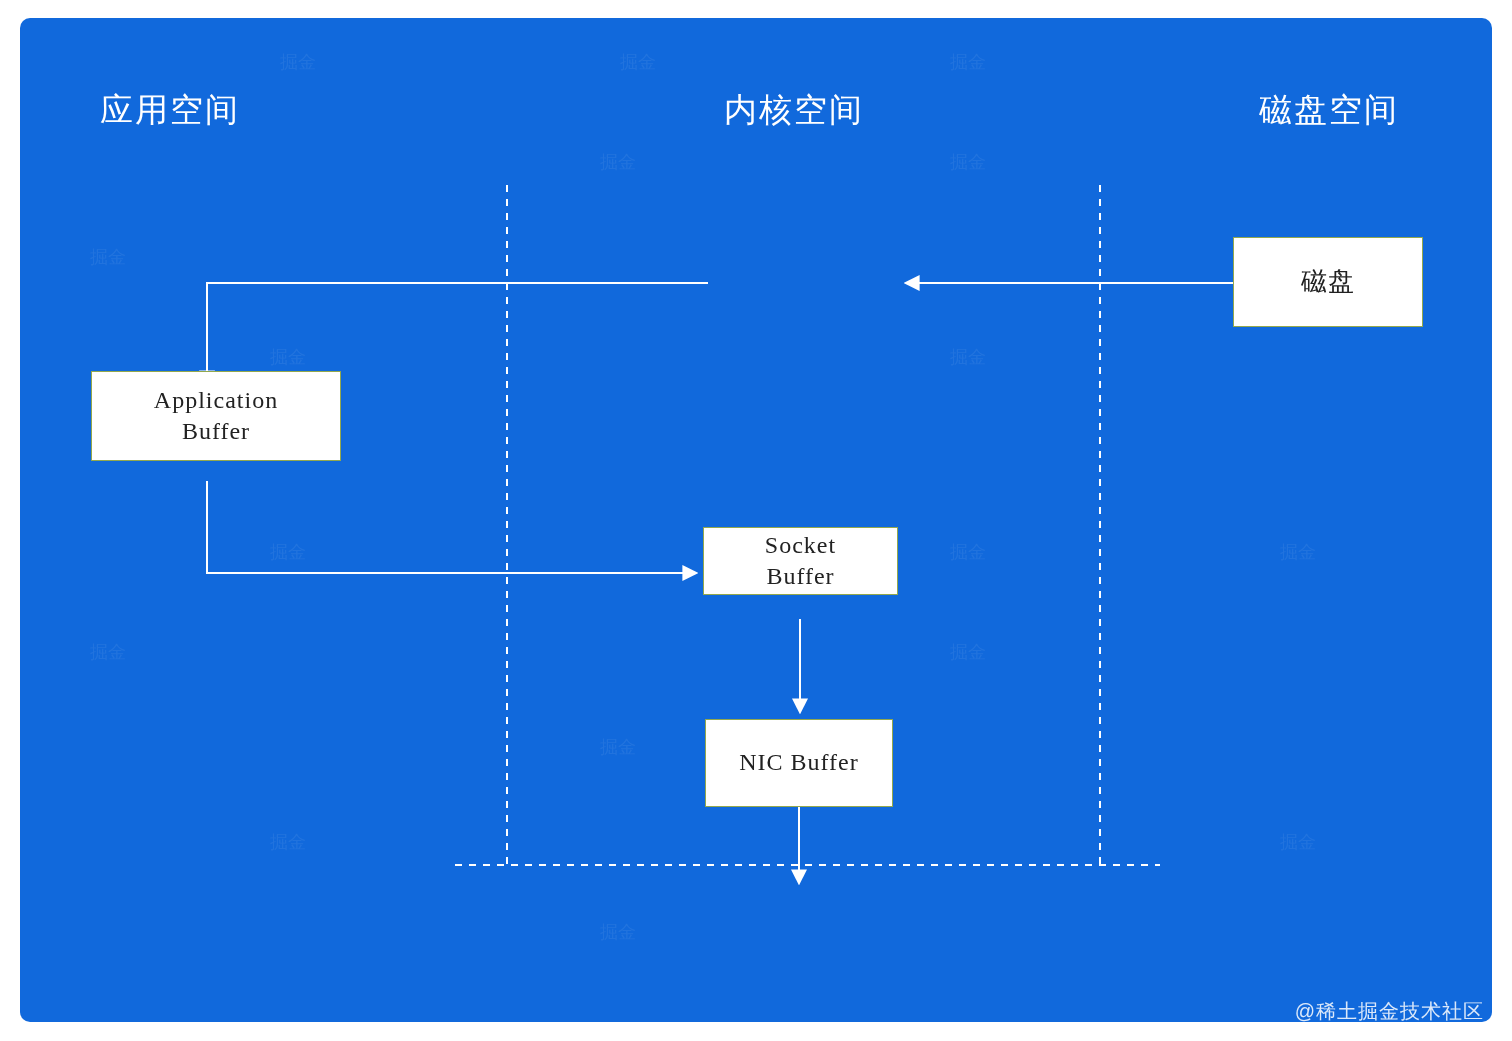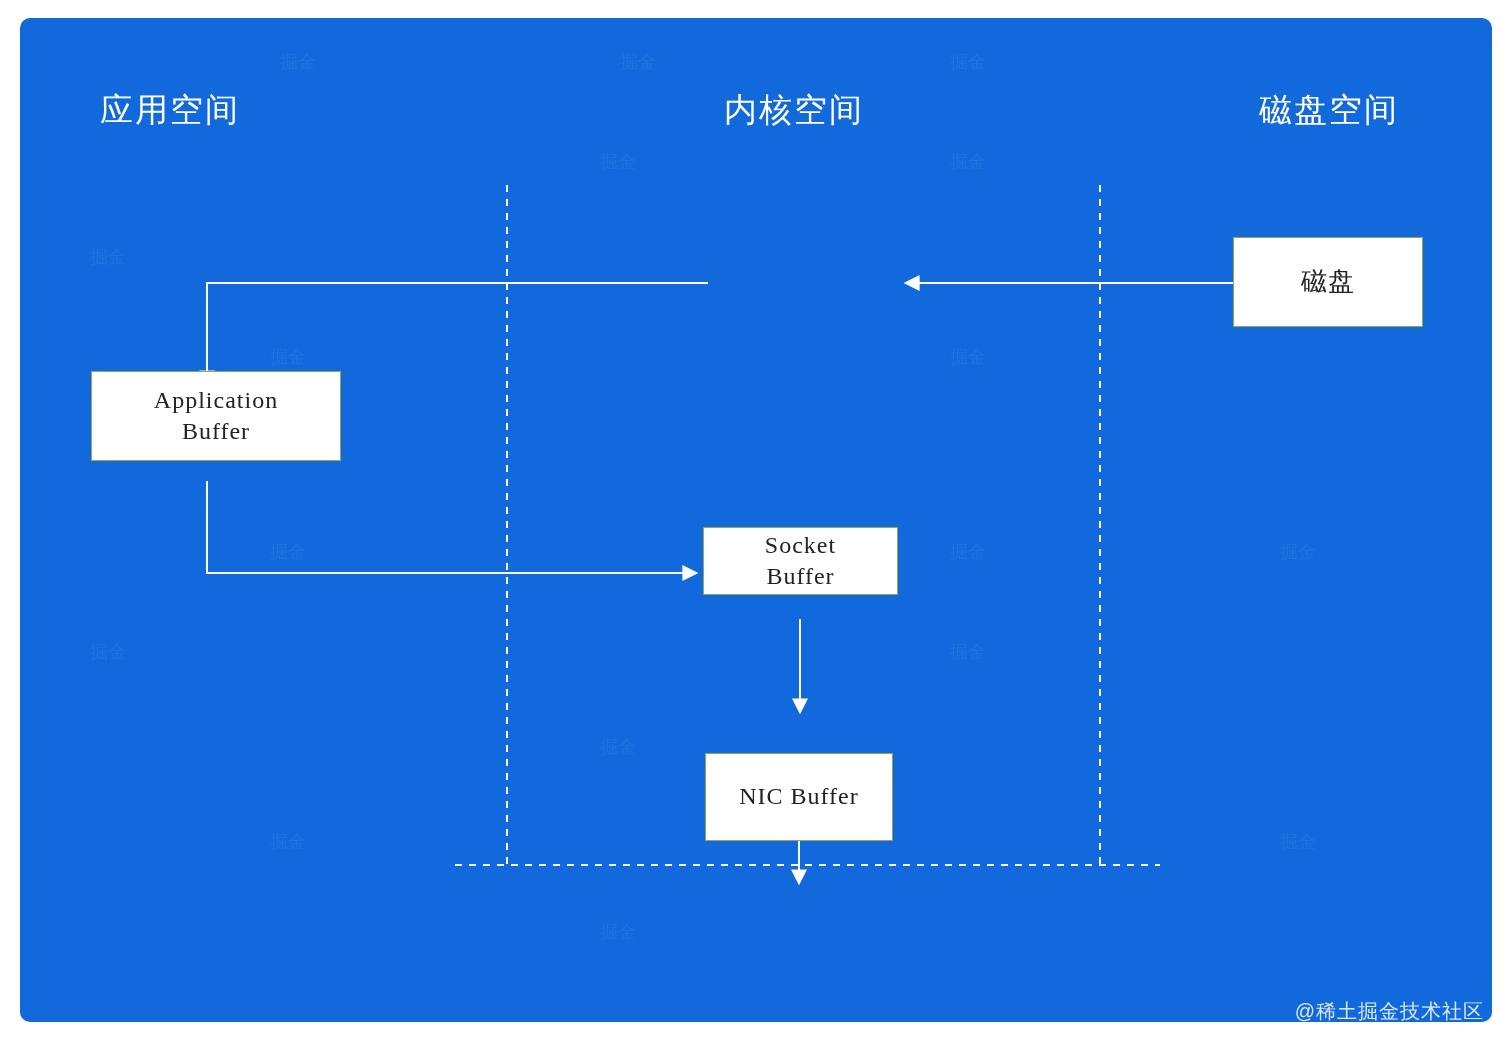--- a/index.html
+++ b/index.html
@@ -113,16 +113,16 @@
 
   <div class="space-label" style="left:100px; top:88px;">应用空间</div>
   <div class="space-label" style="left:724px; top:88px;">内核空间</div>
   <div class="space-label" style="left:1243px; top:88px;margin-left:16px;">磁盘空间</div>
 
   <div class="node cn" style="left:1233px; top:237px; width:190px; height:90px;">磁盘</div>
   <div class="node" style="left:82px; top:371px; width:250px; height:90px;margin-left:9px;">Application
 Buffer</div>
   <div class="node" style="left:703px; top:527px; width:195px; height:68px;">Socket
 Buffer</div>
-  <div class="node" style="left:705px; top:719px; width:188px; height:88px;margin-top:34px;">NIC Buffer</div>
+  <div class="node" style="left:705px; top:719px; width:188px; height:88px;">NIC Buffer</div>
 
   <div class="credit">@稀土掘金技术社区</div>
 </div>
 
 </body></html>

